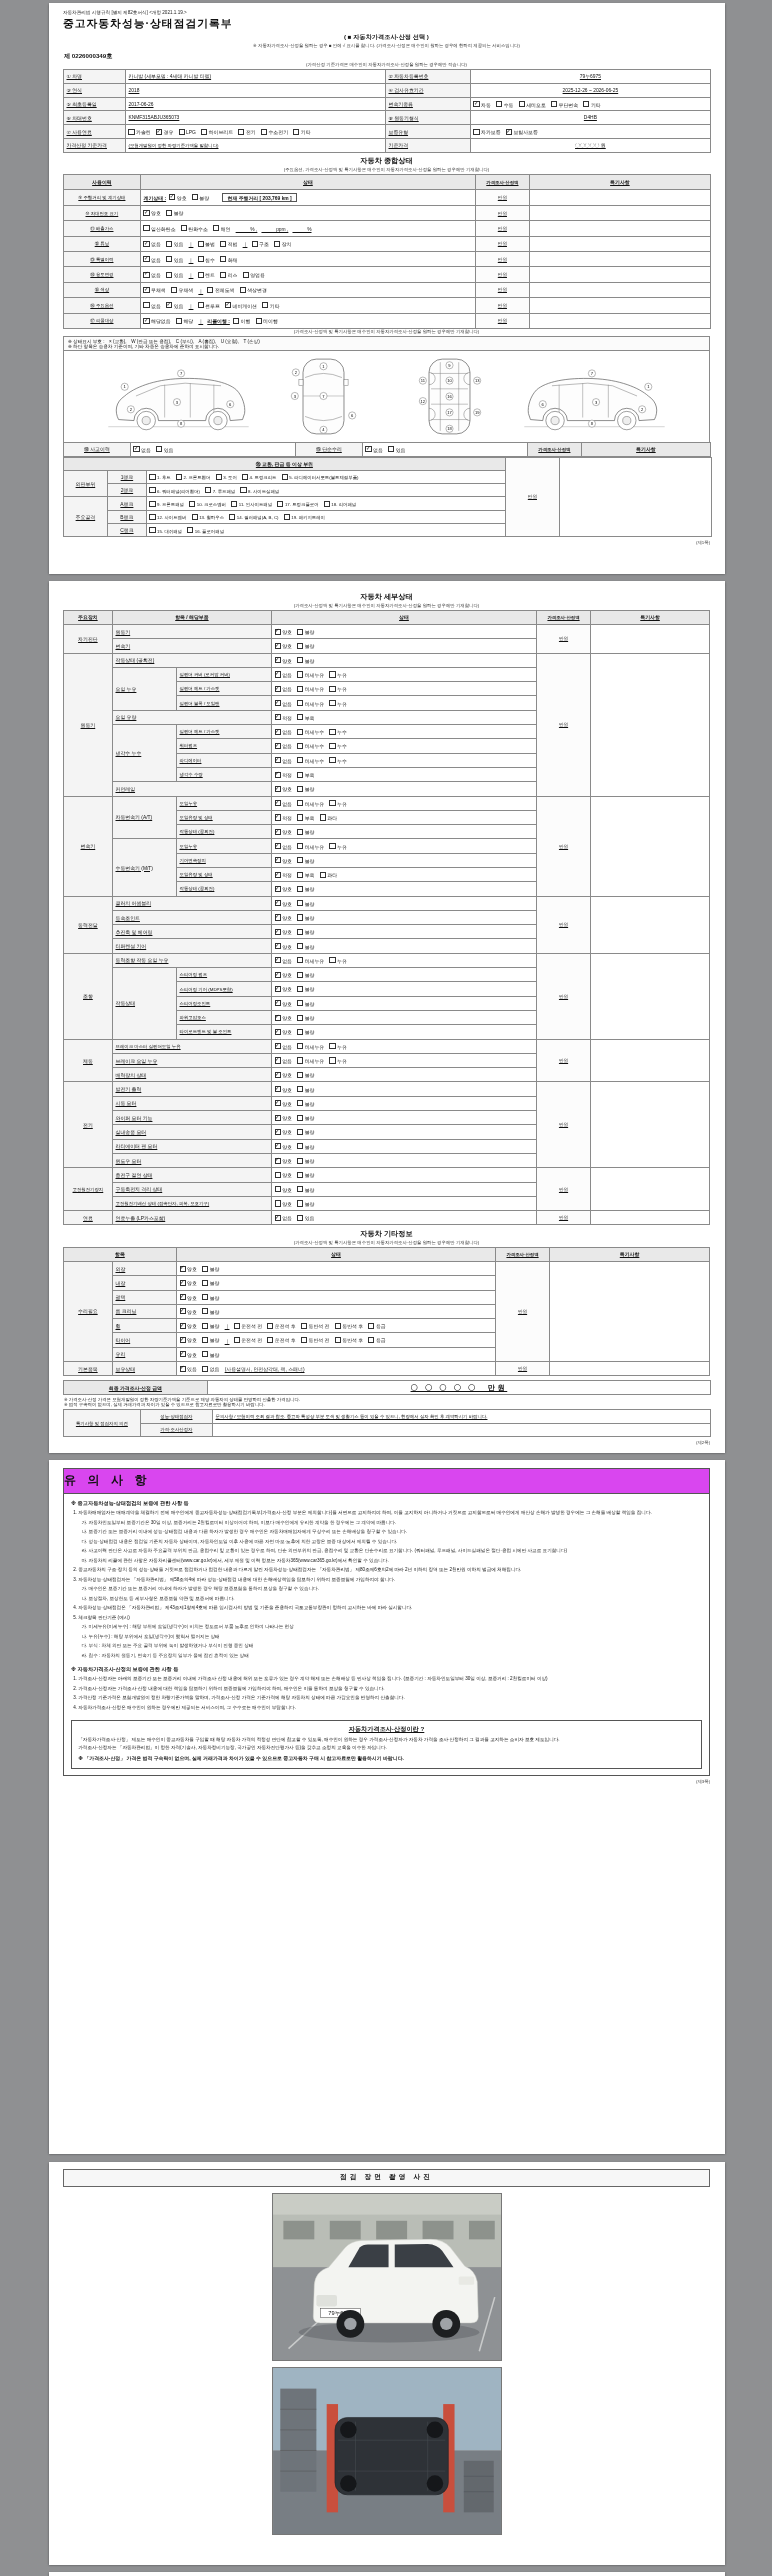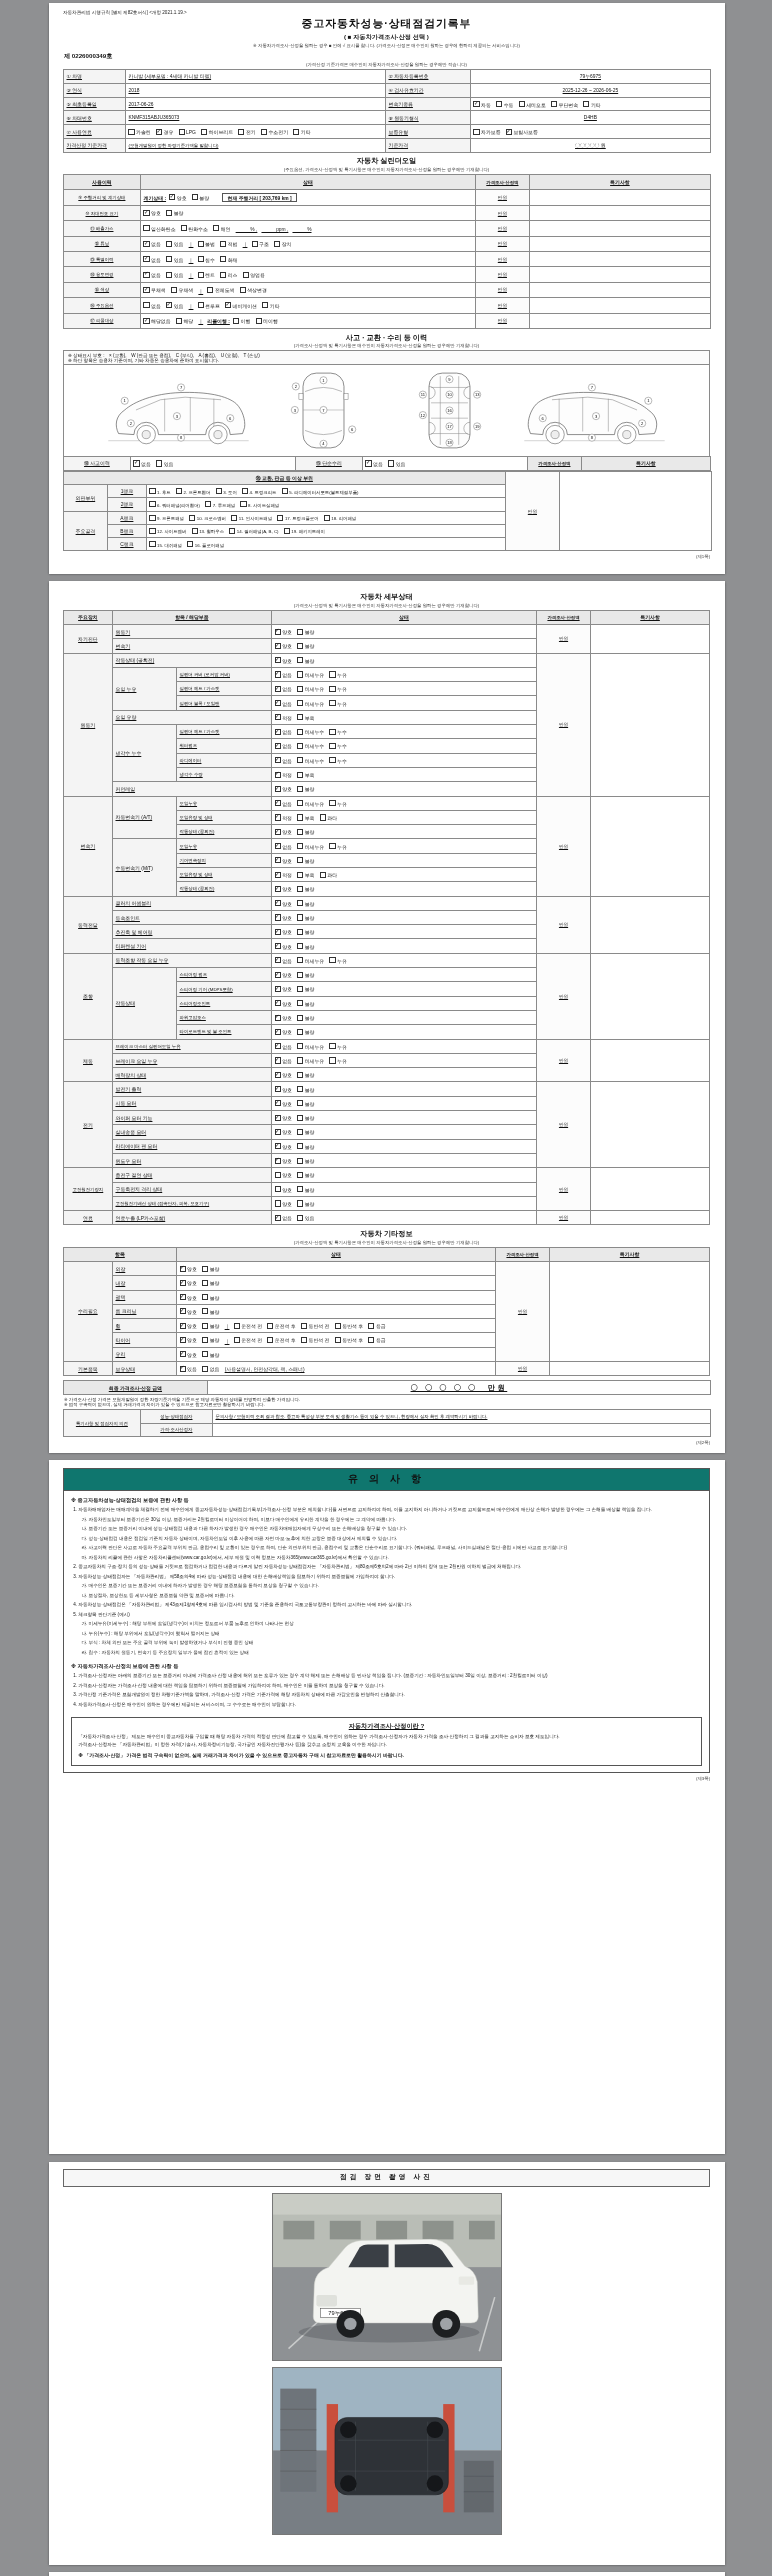--- a/index.html
+++ b/index.html
@@ -5,21 +5,21 @@
   html,body{margin:0;padding:0;}
   body{width:773px;background:#8f9092;font-family:"Liberation Sans","DejaVu Sans",sans-serif;color:#111;}
   .canvas{width:773px;height:2576px;overflow:hidden;position:relative;}
   .page{width:676px;margin:0 auto 7.2px auto;background:#fff;box-sizing:border-box;padding:7.2px 14.4px 8.2px 14.4px;box-shadow:0 0.5px 2.1px rgba(0,0,0,.45);}
   .p1{margin-top:3.1px;min-height:571px;}
   .p2{min-height:835px;}
   .p3{min-height:694px;}
   .p4{min-height:403px;}
   .p5{min-height:72px;}
   .lawref{font-size:4.6px;color:#222;}
-  .doc-title{text-align:center;font-size:10.8px;font-weight:bold;letter-spacing:1px;margin-top:2.1px;}
+  .doc-title{text-align:left;font-size:10.8px;font-weight:bold;letter-spacing:1px;margin-top:2.1px;}
   .doc-sub{text-align:center;font-size:6.2px;font-weight:bold;margin-top:1.5px;}
   .doc-subnote{text-align:center;font-size:4.4px;color:#333;margin-top:1px;}
   .doc-no{font-size:6.2px;font-weight:bold;margin:4.1px 0 1px 1px;}
   .sechead{text-align:center;font-size:7.2px;font-weight:bold;padding:3.6px 0 0.5px 0;}
   .secnote{text-align:center;font-size:4.4px;color:#333;padding-bottom:2.1px;}
   table{border-collapse:collapse;table-layout:fixed;width:100%;text-decoration:underline;}
   td{border:0.5px solid #8a8a8a;padding:1px 2.6px;font-size:4.9px;vertical-align:middle;word-break:keep-all;overflow:hidden;height:10.3px;}
   .basic-t td{height:10.8px;}
   .summary-t td{height:12.4px;}
   .detail-t td{height:11.3px;}
@@ -36,21 +36,21 @@
   .bx.ck::after{content:"✓";position:absolute;left:-0.5px;top:-2.1px;font-size:5.2px;font-weight:bold;color:#000;}
   .pre{font-weight:bold;margin-right:3.1px;}
   .plain{margin-right:4.1px;color:#222;}
   .box{display:inline-block;border:0.5px solid #555;padding:0.5px 4.1px;margin-left:8.2px;font-weight:bold;background:#fdfdfd;}
   .legendbox{border:0.5px solid #8a8a8a;border-bottom:none;padding:1.5px 4.1px;font-size:4.6px;background:#fbfbfb;}
   .diag{border:0.5px solid #8a8a8a;border-bottom:none;display:flex;justify-content:center;gap:13.4px;padding:4.1px 2.1px;background:#fff;}
   .pagefoot{text-align:right;font-size:4.4px;color:#444;margin-top:3.1px;}
   .finalnotes{font-size:4.4px;color:#222;margin:2.1px 1px;}
   .finalnotes div{margin:0.5px 0;}
   .noticewrap{border:0.8px solid #555;padding:0 0 6.2px 0;}
-  .noticetitle{text-align:center;font-size:10px;font-weight:bold;letter-spacing:4.1px;border-bottom:0.5px solid #555;padding:3.6px 0;background:#0f766e;}
+  .noticetitle{font-size:12px;font-weight:bold;letter-spacing:4.1px;border-bottom:0.5px solid #555;padding:3.6px 0;background:#d946ef;}
   .np{font-size:4.6px;line-height:1.5;margin:2.6px 7.2px;}
   .np.lv0{font-weight:bold;font-size:5.2px;margin-top:6.2px;}
   .np.lv1{margin-left:9.3px;}
   .np.lv2{margin-left:17.5px;color:#222;}
   .pricebox{border:0.8px solid #555;margin:8.2px 7.2px 0 7.2px;padding:4.1px 6.2px;}
   .priceboxtitle{text-align:center;font-weight:bold;font-size:6.2px;margin-bottom:3.1px;text-decoration:underline;}
   .priceboxline{font-size:4.6px;line-height:1.5;margin:1.5px 0;}
   .priceboxbold{font-size:4.9px;font-weight:bold;margin-top:3.1px;}
   .boxhead{border:0.5px solid #666;font-weight:bold;text-align:center;padding:3.6px;font-size:6.7px;background:#f7f7f7;letter-spacing:3.1px;}
   .photo{display:block;width:228px;margin:6.2px auto 0 auto;border:0.5px solid #777;background:#aaa;}
@@ -110,21 +110,21 @@
             <tr>
               <td class="l">가격산정 기준가격</td>
               <td class="v sm">(보험개발원이 정한 차량기준가액을 말합니다)</td>
               <td class="l">기준가격</td>
               <td class="v c">〇〇〇〇〇 원</td>
             </tr>
           </tbody>
         </table>
       </div>
 
-    <div class="sechead">자동차 실린더오일</div>
+    <div class="sechead">자동차 종합상태</div>
     <div class="secnote">(주요옵션, 가격조사·산정액 및 특기사항은 매수인이 자동차가격조사·산정을 원하는 경우에만 기재합니다)</div>
     <div>
         <table class="summary-t">
           <colgroup>
             <col style="width: 77px;">
             <col style="width: 335px;">
             <col style="width: 54px;">
             <col style="width: 181px;">
           </colgroup>
           <tbody>
@@ -185,21 +185,20 @@
             <tr>
               <td class="l c sm">⑰ 리콜대상</td>
               <td class="v"><span class="cb"><span class="bx ck"></span><span>해당없음</span></span><span class="cb"><span class="bx"></span><span>해당</span></span><span class="plain">｜</span><span class="pre">리콜이행 :</span><span class="cb"><span class="bx"></span><span>이행</span></span><span class="cb"><span class="bx"></span><span>미이행</span></span></td>
               <td class="price">만원</td>
               <td class="v"></td>
             </tr>
           </tbody>
         </table>
       </div>
 
-    <div class="sechead">사고 · 교환 · 수리 등 이력</div>
     <div class="secnote">(가격조사·산정액 및 특기사항은 매수인이 자동차가격조사·산정을 원하는 경우에만 기재합니다)</div>
     <div class="legendbox">
       <div>※ 상태표시 부호 :　× (교환),　W (판금 또는 용접),　C (부식),　A (흠집),　U (요철),　T (손상)</div>
       <div>※ 하단 항목은 승용차 기준이며, 기타 차종은 승용차에 준하여 표시합니다.</div>
     </div>
 
     <div class="diag">
 
       <svg width="149" height="83" viewBox="0 0 290 162">
         <line x1="8" y1="140" x2="282" y2="140" stroke="#aaa"></line>

